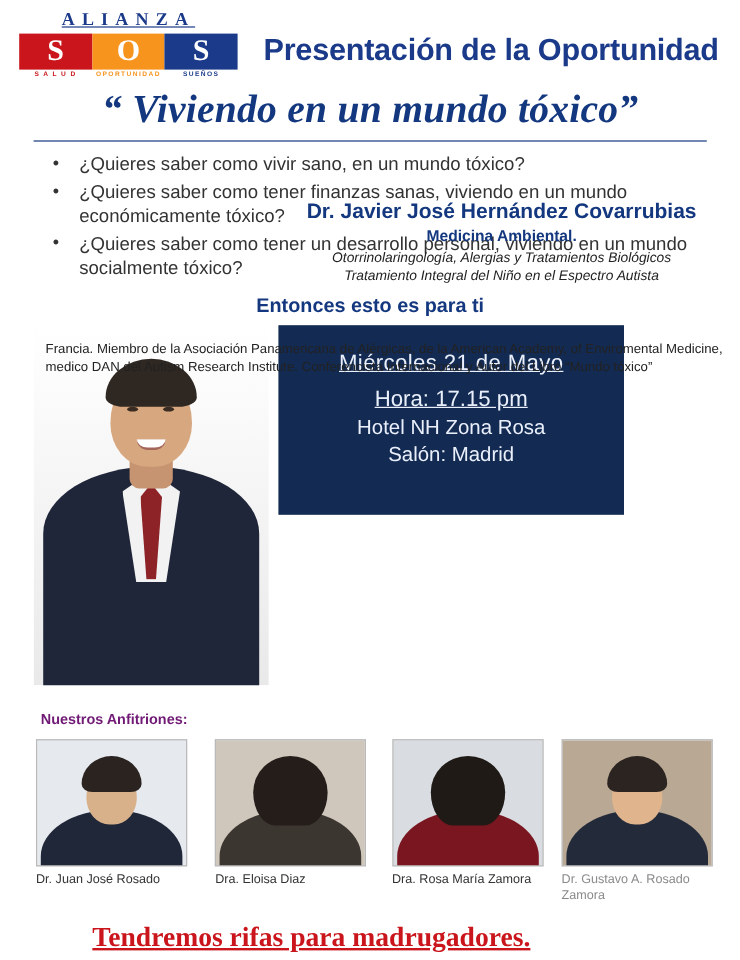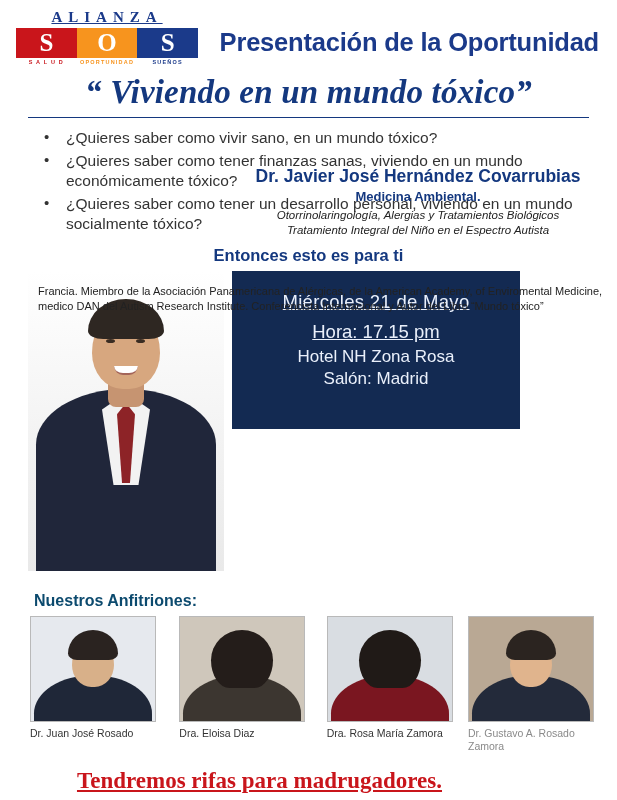--- a/index.html
+++ b/index.html
@@ -316,22 +316,22 @@
     font-size: 11px;
     line-height: 14.5px;
     color: #222222;
   }
 
   
   .hosts-title {
     position: absolute;
     left: 34px;
     top: 592px;
-    color: #0c4a6e;
-    font-size: 16px;
+    color: #701a75;
+    font-size: 12px;
     font-weight: bold;
   }
   .hosts {
     position: absolute;
     left: 30px;
     top: 616px;
     width: 562px;
     display: flex;
     justify-content: space-between;
   }

